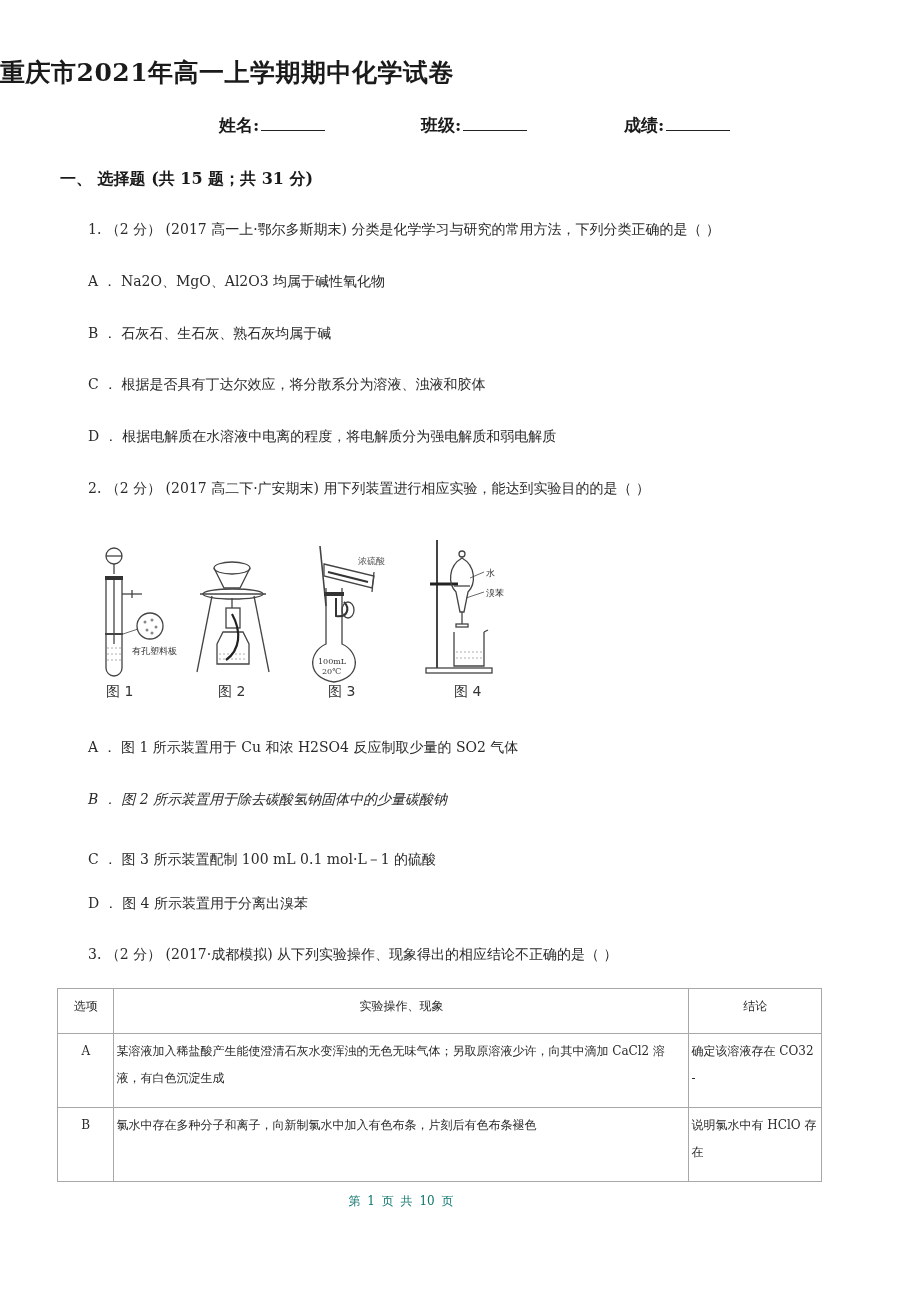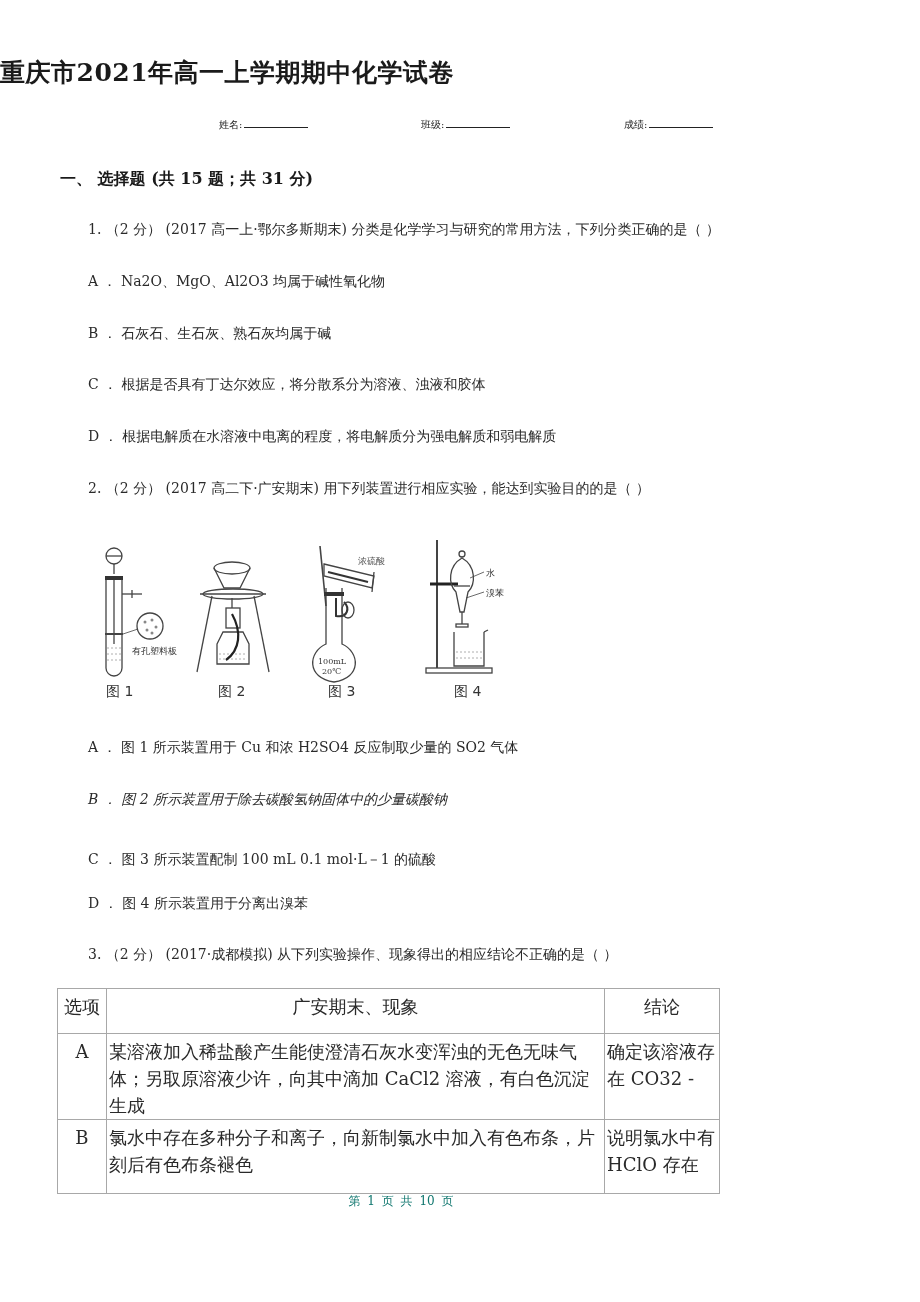--- a/index.html
+++ b/index.html
@@ -8,35 +8,35 @@
     position: relative;
     font-family: "DejaVu Serif", "Liberation Serif", serif;
     color: #222222;
     overflow: hidden;
   }
   .abs { position: absolute; white-space: nowrap; }
   .title {
     left: 0; width: 920px; top: 56px; text-align: left;
     font-size: 25px; font-weight: bold; letter-spacing: 0.5px; color: #1a1a1a;
   }
-  .info-field { top: 114px; font-size: 10px; font-weight: normal; color: #1a1a1a; }
+  .info-field { top: 114px; font-size: 17px; font-weight: bold; color: #1a1a1a; }
   .info-field .blank {
     display: inline-block; width: 64px; border-bottom: 1px solid #222;
     height: 14px; vertical-align: baseline; margin-left: 2px;
   }
   .section-heading { left: 60px; top: 169px; font-size: 16px; font-weight: bold; color: #1a1a1a; }
   .q-stem { font-size: 14px; color: #2a2a2a; }
   .option { font-size: 14px; color: #2a2a2a; }
   .figure {
     position: absolute; left: 92px; top: 536px; width: 416px; height: 170px;
   }
   .figure svg { width: 416px; height: 170px; }
   table.q3 {
-    position: absolute; left: 57px; top: 988px; width: 663px;
-    border-collapse: collapse; font-size: 18px; color: #2a2a2a; padding-left: 20px;
+    position: absolute; left: 57px; top: 988px; width: 765px;
+    border-collapse: collapse; font-size: 12px; color: #2a2a2a; padding-left: 20px;
   }
   table.q3 td, table.q3 th {
     border: 1px solid #a8a8a8; vertical-align: top; font-weight: normal;
     line-height: 27px; padding: 4px 2px 0 2px;
   }
   table.q3 th { height: 45px; }
   table.q3 tr.body-row td { height: 74px; }
   table.q3 .c1 { width: 49px; text-align: center; }
   table.q3 .c2 { width: 499px; text-align: left; white-space: normal; }
   table.q3 th.c2 { text-align: center; }
@@ -153,21 +153,21 @@
 <div class="abs option" style="left:88px; top:791px;font-style:italic;">B ． 图 2 所示装置用于除去碳酸氢钠固体中的少量碳酸钠</div>
 <div class="abs option" style="left:88px; top:843px;margin-top:8px;">C ． 图 3 所示装置配制 100 mL 0.1 mol·L－1 的硫酸</div>
 <div class="abs option" style="left:88px; top:895px;">D ． 图 4 所示装置用于分离出溴苯</div>
 
 <div class="abs q-stem" style="left:88px; top:946px;">3. （2 分） (2017·成都模拟) 从下列实验操作、现象得出的相应结论不正确的是（        ）</div>
 
 <table class="q3">
   <tbody>
       <tr>
     <th class="c1">选项</th>
-    <th class="c2">广安期末、现象</th>
+    <th class="c2">实验操作、现象</th>
     <th class="c3">结论</th>
   </tr>
   <tr class="body-row">
     <td class="c1">A</td>
     <td class="c2">某溶液加入稀盐酸产生能使澄清石灰水变浑浊的无色无味气体；另取原溶液少许，向其中滴加 CaCl2 溶液，有白色沉淀生成</td>
     <td class="c3">确定该溶液存在 CO32 -</td>
   </tr>
   <tr class="body-row">
     <td class="c1">B</td>
     <td class="c2">氯水中存在多种分子和离子，向新制氯水中加入有色布条，片刻后有色布条褪色</td>

